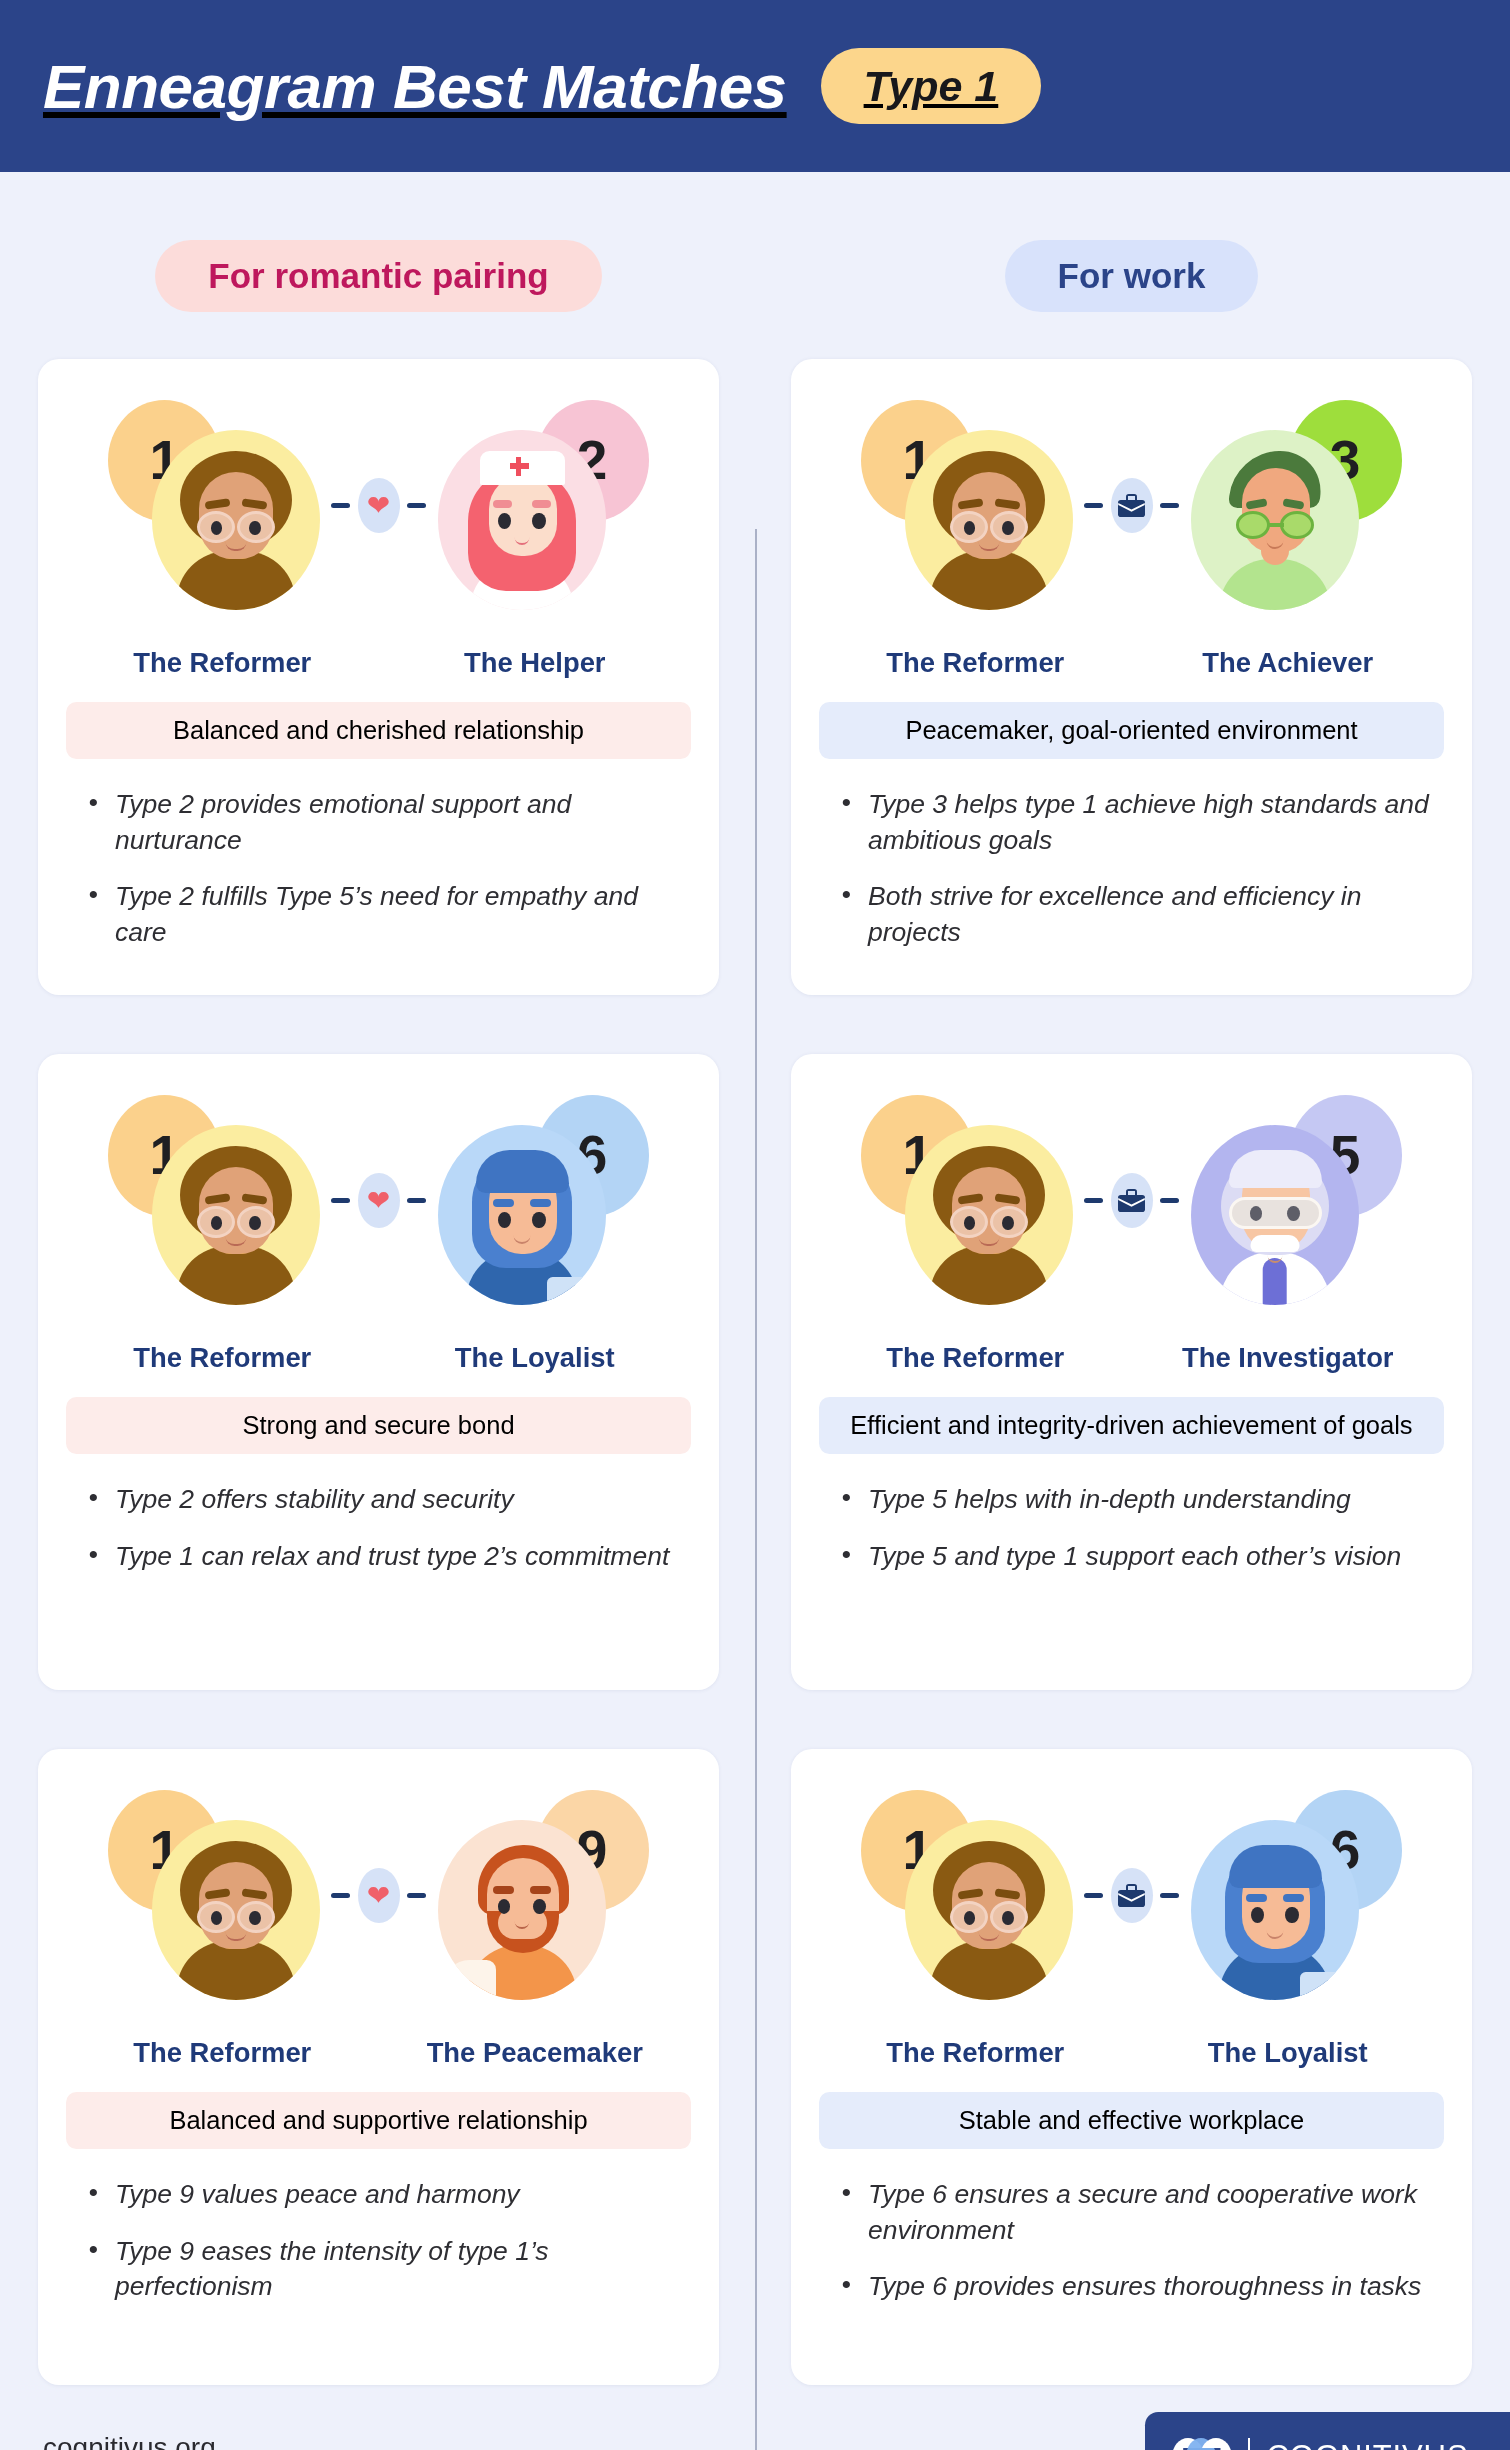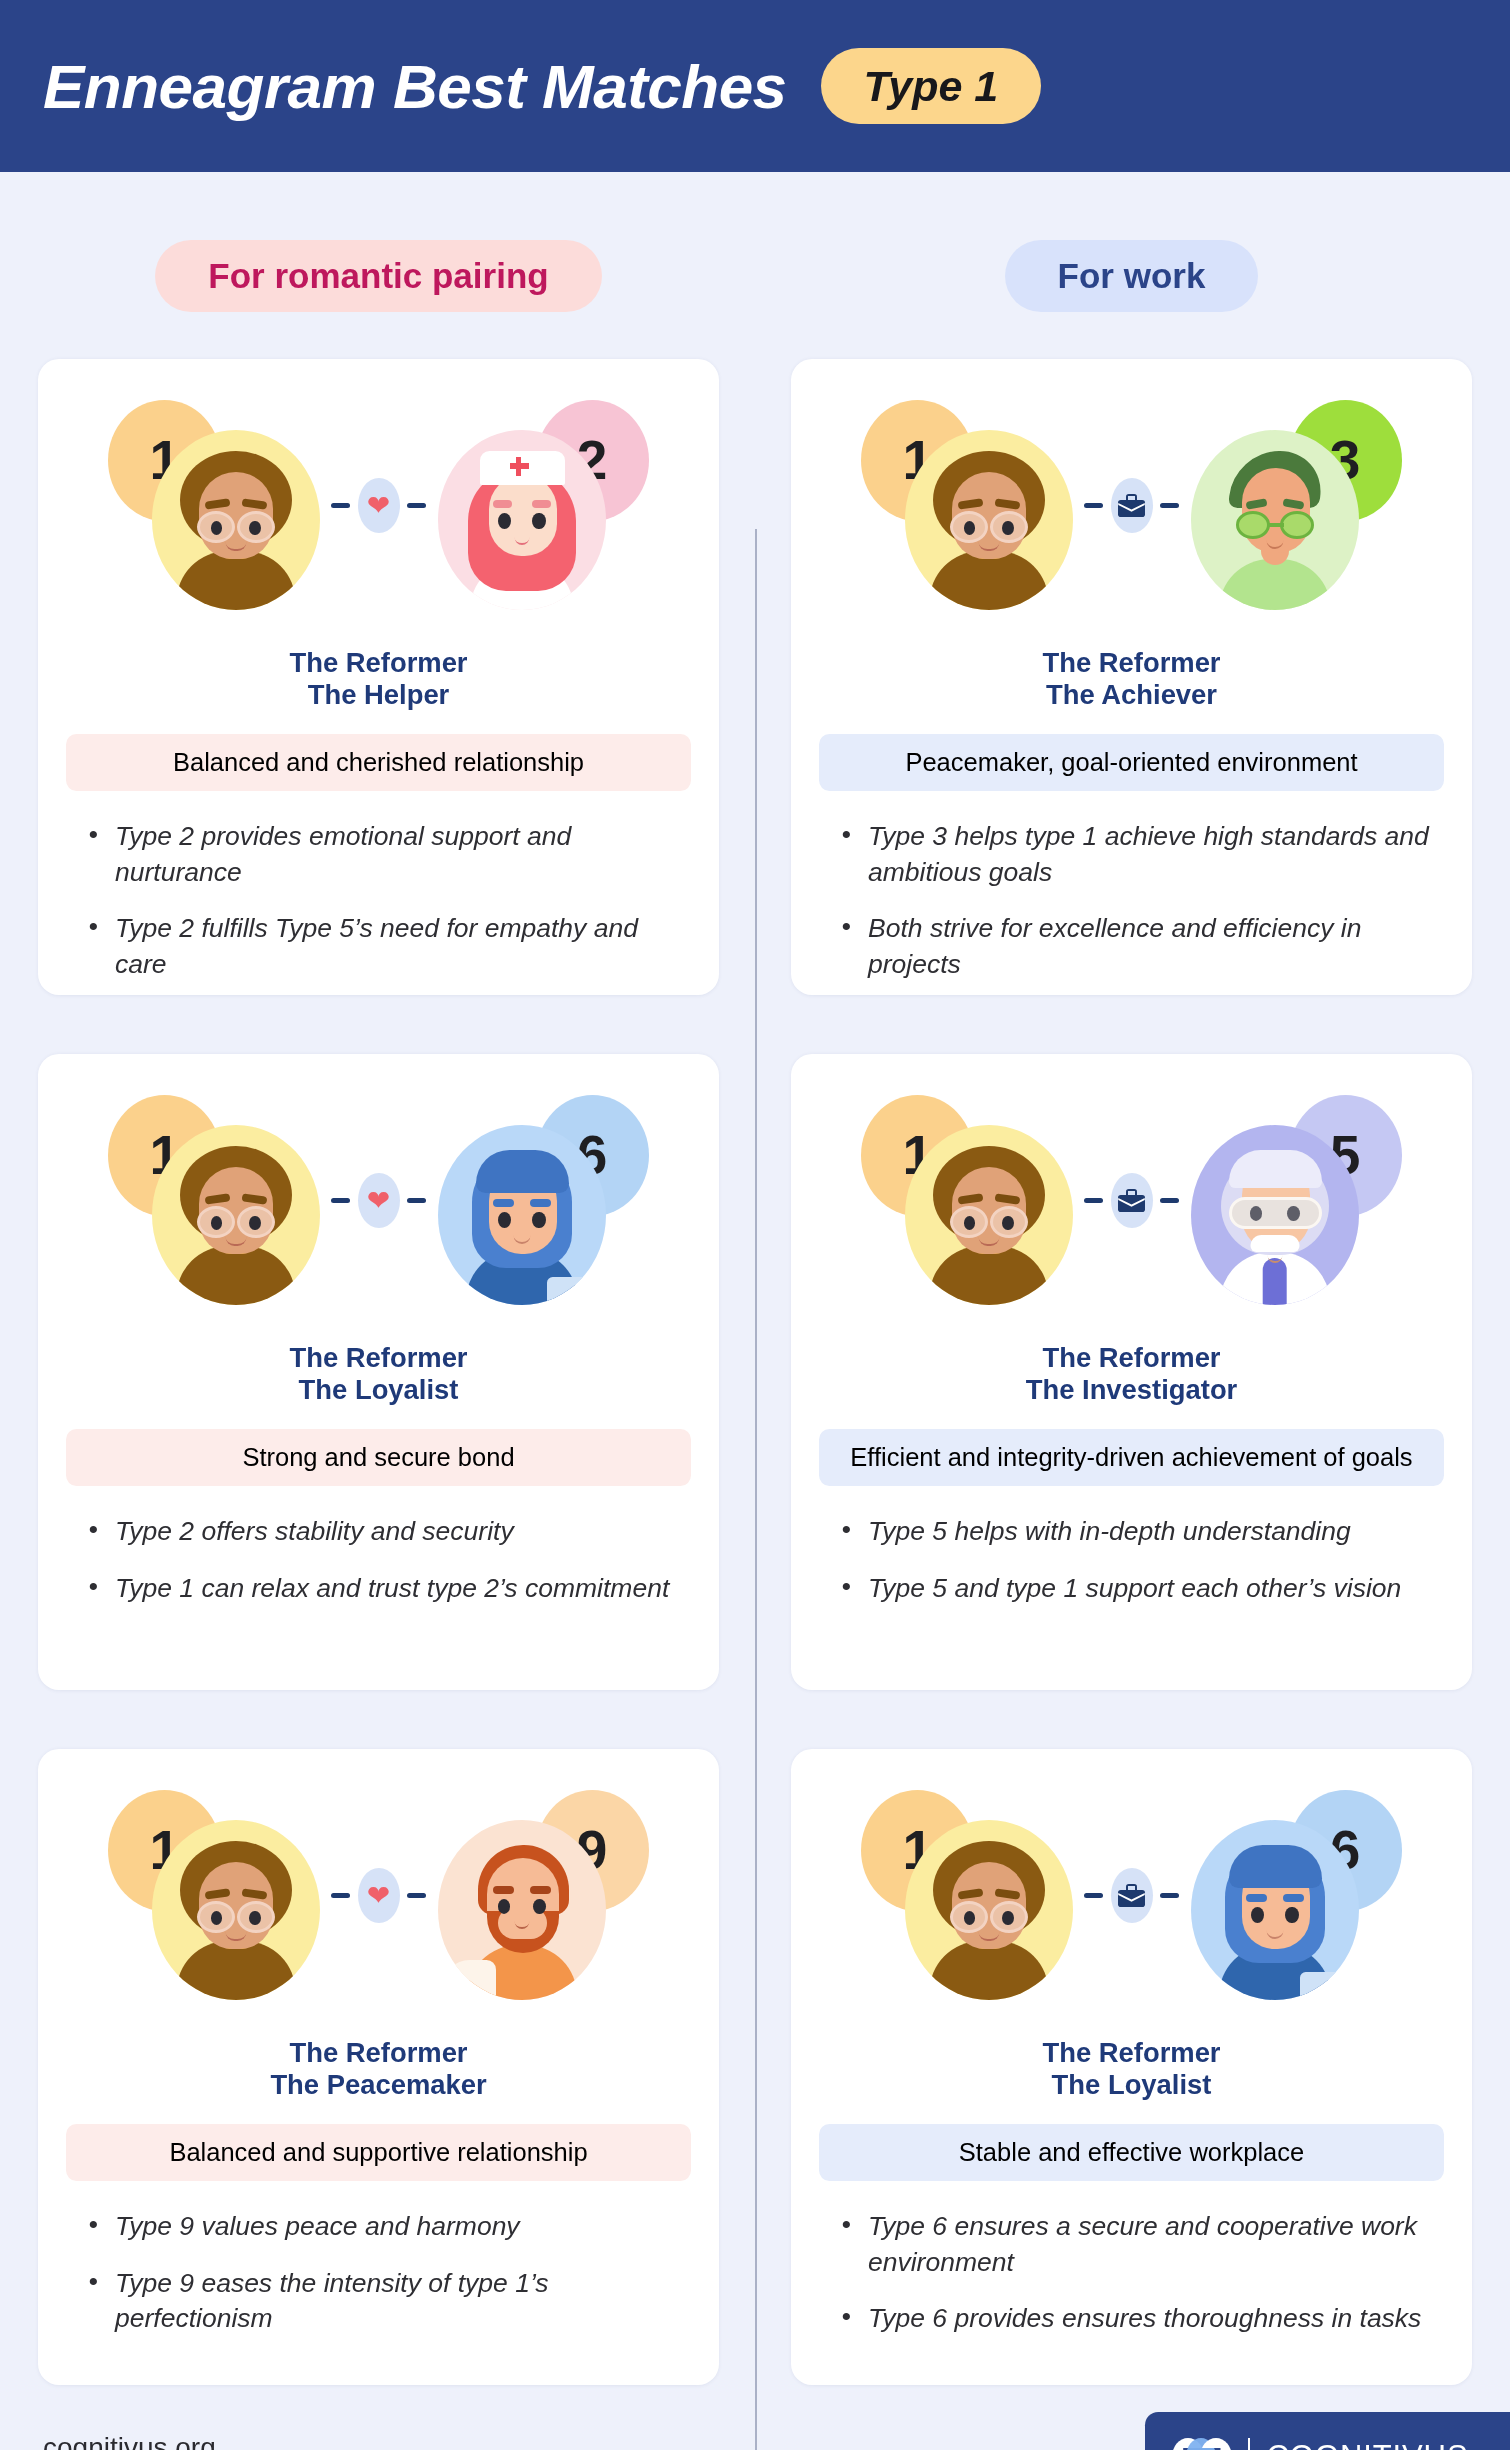--- a/index.html
+++ b/index.html
@@ -7,21 +7,21 @@
     width: 1510px; height: 2450px;
     background: #eef1fb;
     font-family: "Liberation Sans", sans-serif;
     overflow: hidden;
   }
   .page { position: relative; width: 1510px; height: 2450px; background: #eef1fb; display: flex; flex-direction: column; }
 
   
   .header {
     height: 172px; background: #2b4489;
-    display: flex; align-items: center; padding: 0 43px; flex-shrink: 0;
+    display: flex; align-items: center; padding: 0 43px; flex-shrink: 0; text-decoration: underline;
   }
   .header-title {
     font-size: 62px; font-weight: bold; font-style: italic;
     color: #ffffff; letter-spacing: -0.5px; white-space: nowrap;
   }
   .type-badge {
     margin-left: 34px; background: #fcd68c; border-radius: 42px;
     padding: 13.2px 43px; font-size: 43px; font-weight: bold; font-style: italic;
     color: #18181b; white-space: nowrap;
   }
@@ -81,21 +81,21 @@
     width: 42px; height: 55px; border-radius: 50%;
     background: #d6e2f7; display: flex; align-items: center; justify-content: center;
   }
   .heart-glyph { color: #f0606a; font-size: 28px; line-height: 1; }
   .bag { position: relative; width: 26.5px; height: 23px; }
   .bag-body { position: absolute; bottom: 0; width: 26.5px; height: 17px; background: #1e3a6e; border-radius: 2.8px; }
   .bag-handle { position: absolute; top: 0; left: 7.6px; width: 11.3px; height: 7.6px; border: 2.8px solid #1e3a6e; border-bottom: none; border-radius: 2.8px 2.8px 0 0; }
   .bag-flap { position: absolute; bottom: 4.7px; left: 0; width: 26.5px; height: 9.5px; background: #ffffff; clip-path: polygon(0 0, 50% 70%, 100% 0, 100% 22%, 50% 92%, 0 22%); }
 
   
-  .names { display: flex; margin-top: 19px; flex-direction: column; }
+  .names { display: flex; margin-top: 19px; }
   .name {
     flex: 1; text-align: center; font-size: 27.4px; font-weight: bold; color: #1f3a79;
   }
 
   
   .tagline {
     margin-top: 23px; border-radius: 10.4px; padding: 12.3px 9.5px;
     font-size: 25.5px; color: #000000; text-align: center; line-height: 1.28;
   }
   .tag-romantic { background: #fdecea; }

